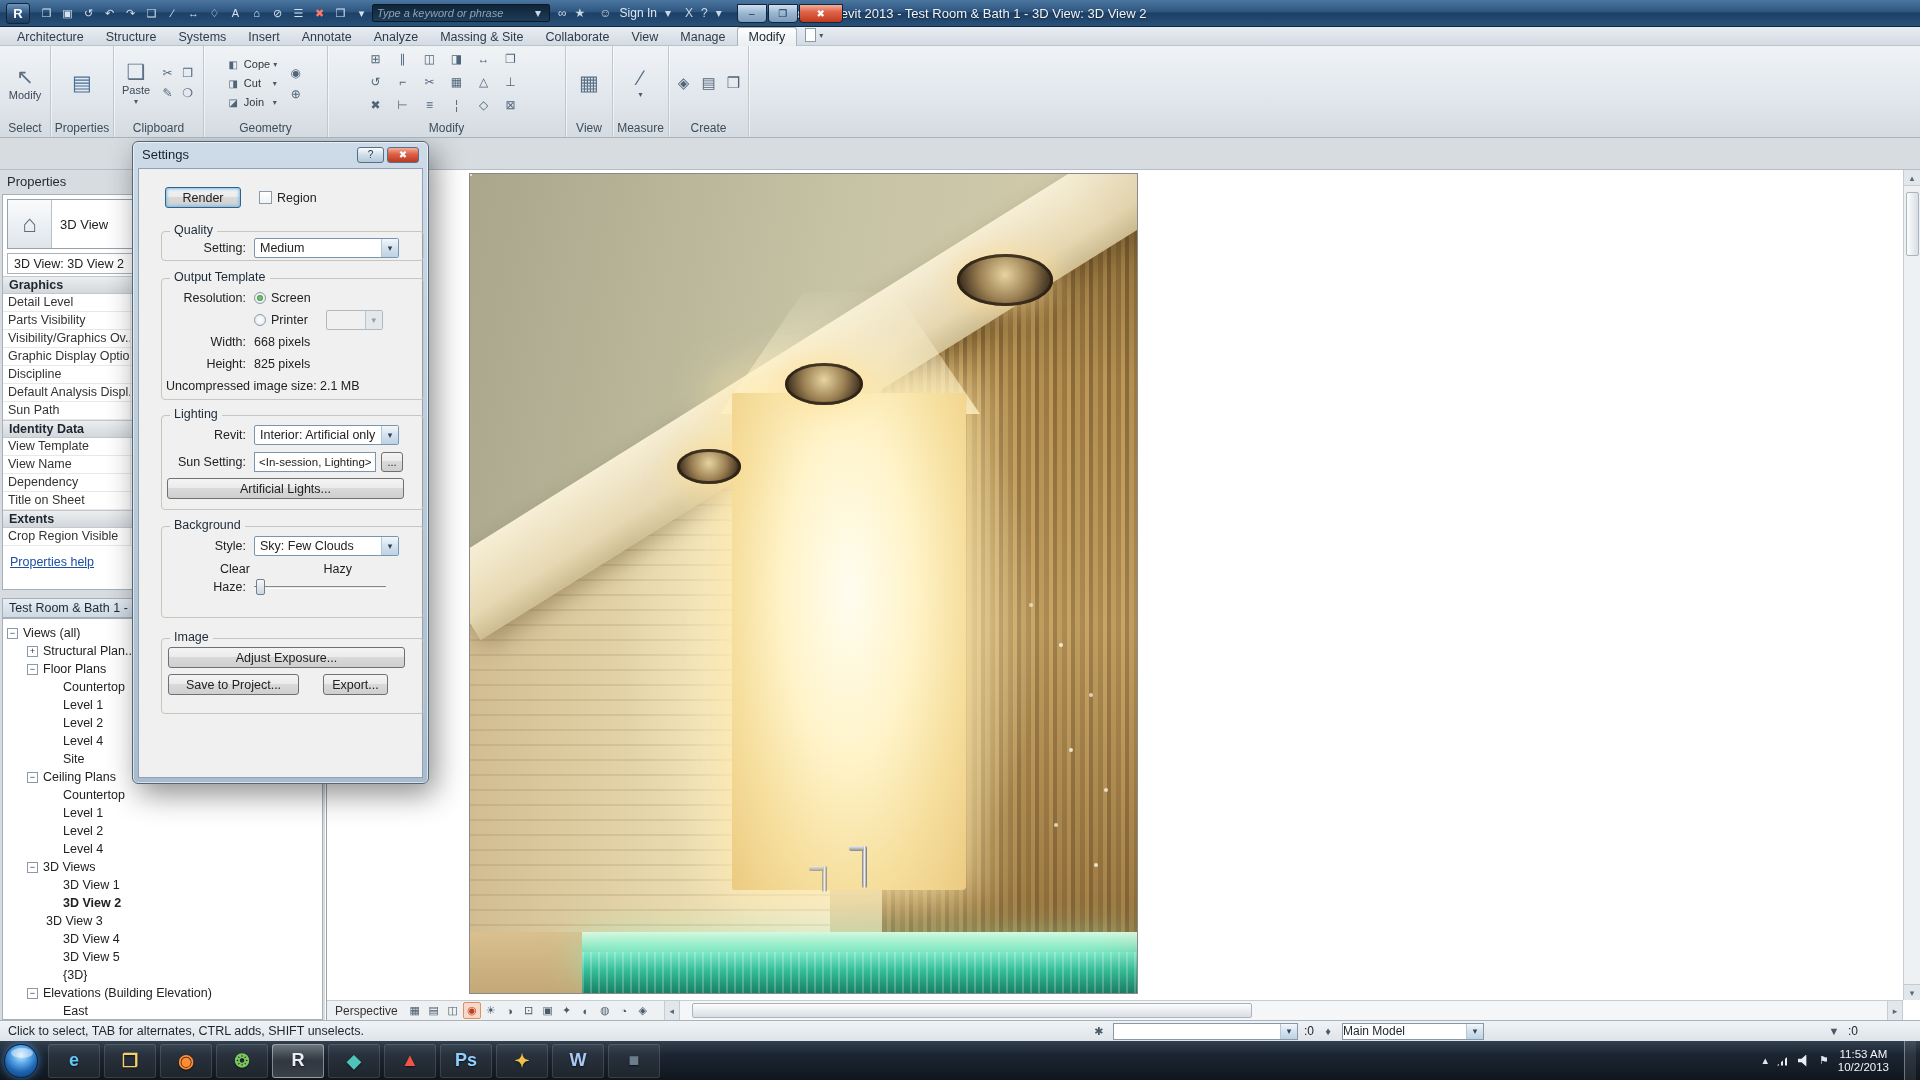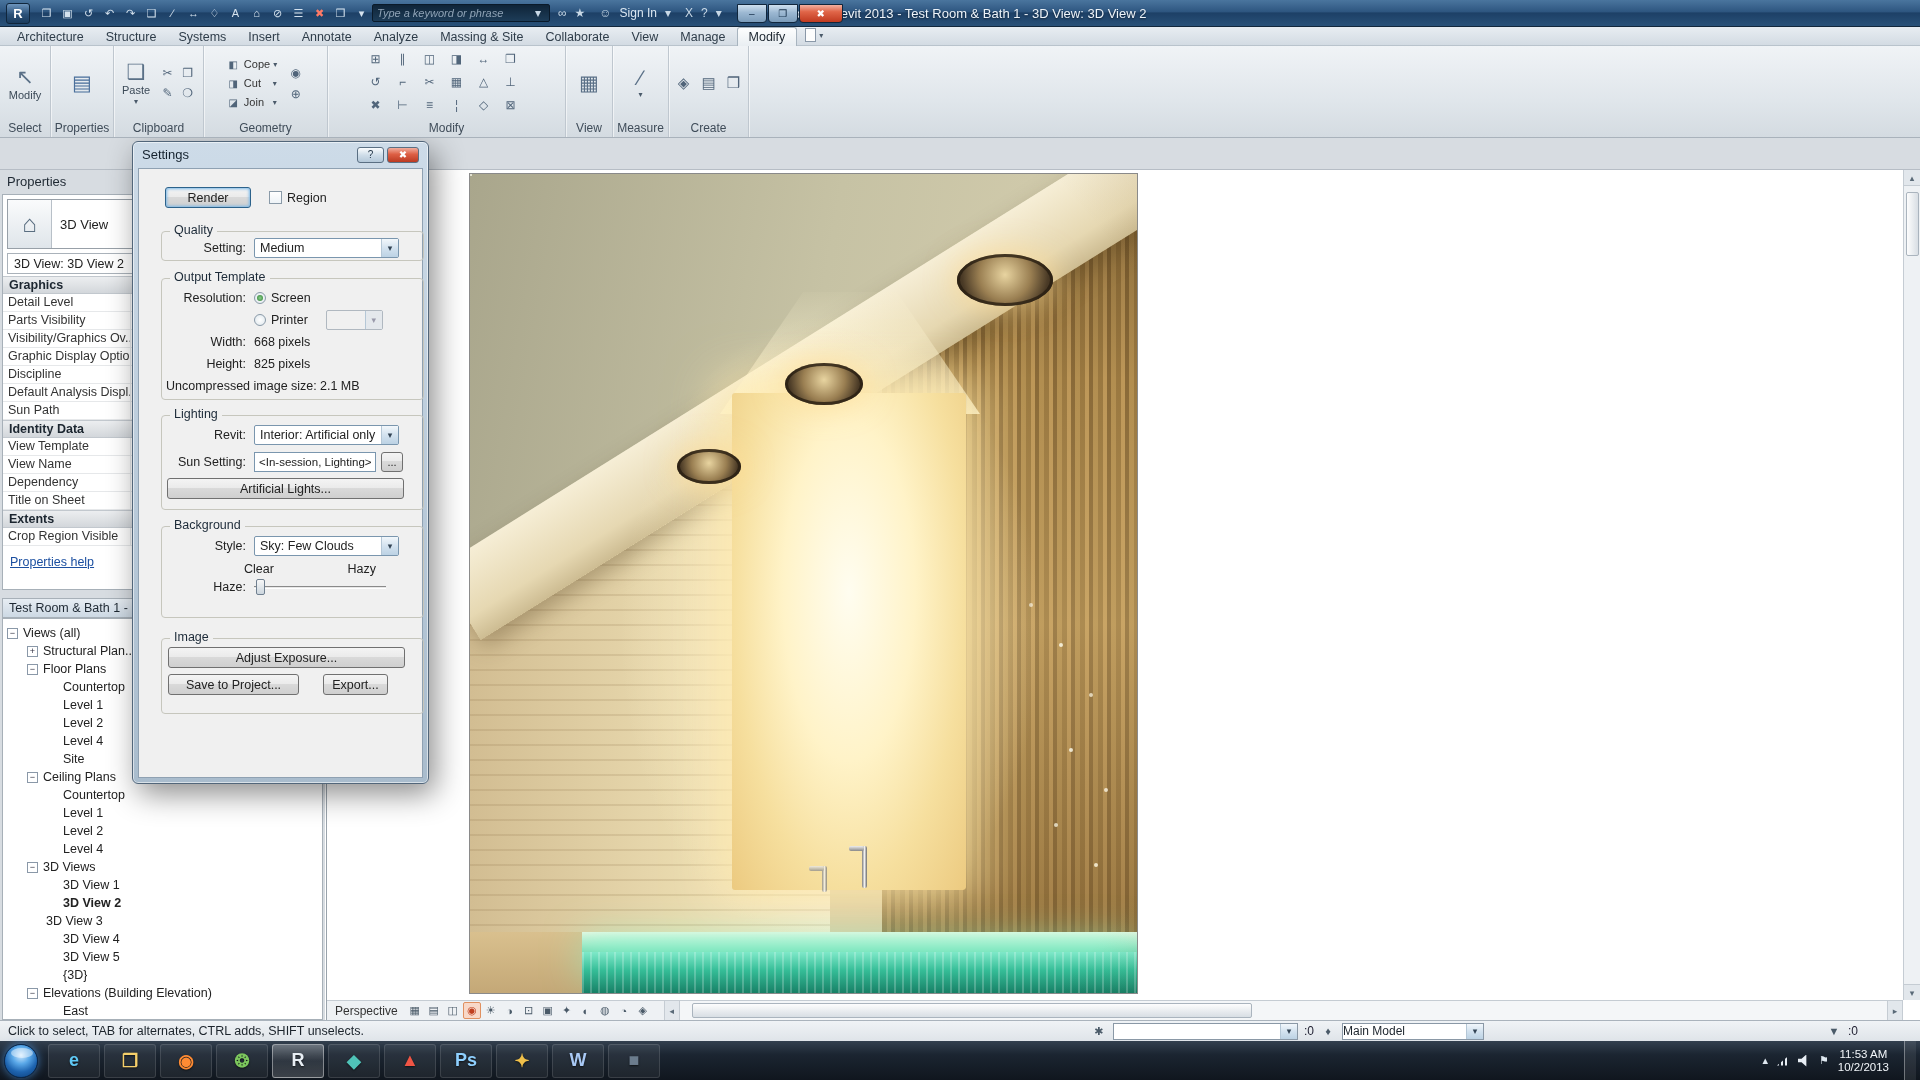--- a/index.html
+++ b/index.html
@@ -167,21 +167,21 @@
   .dd-text{flex:1;padding:0 5px;font-size:12.5px;white-space:nowrap;overflow:hidden}
   .dd-arrow{width:17px;height:100%;border-left:1px solid #b5c7d6;display:flex;align-items:center;justify-content:center;
     font-size:9px;color:#345;background:linear-gradient(#f2f7fb,#d3e2ef 50%,#bcd2e4)}
   .dd.disabled{background:#f0f0f0;border-color:#b0b8c0}
   .dd.disabled .dd-arrow{background:#e4e8ec;color:#99a}
   .radio{width:12px;height:12px;border-radius:50%;border:1px solid #8a9aa8;background:radial-gradient(#fff,#dde6ec);flex:none;position:relative;margin-right:5px}
   .radio.sel::after{content:'';position:absolute;left:2px;top:2px;width:6px;height:6px;border-radius:50%;background:radial-gradient(#8ad08a,#2e7d32)}
   .rlabel{font-size:12.5px;margin-right:4px}
   .sunfield{width:122px;height:20px;border:1px solid #7a96ae;background:#fff;padding:0 4px;display:flex;align-items:center;font-size:11.5px;white-space:nowrap;overflow:hidden}
   .browse-btn{width:22px;height:20px;margin-left:5px;font-size:11px}
-  .clearhazy{margin-left:80px;width:132px;display:flex;justify-content:space-between;font-size:12.5px}
+  .clearhazy{margin-left:56px;width:132px;display:flex;justify-content:space-between;font-size:12.5px}
   .slider{position:relative;width:132px;height:20px}
   .slider-track{position:absolute;left:0;right:0;top:9px;height:3px;background:#e8e8e8;border-top:1px solid #8a8a8a;border-bottom:1px solid #fff}
   .slider-thumb{position:absolute;left:2px;top:2px;width:9px;height:16px;background:linear-gradient(#f8f8f8,#ccd6de);border:1px solid #708090;border-radius:2px}
 
   
   #statusbar{position:absolute;left:0;top:1020px;width:1920px;height:21px;border-top:1px solid #aab3bc;
     background:linear-gradient(#f0f3f6,#dfe4e9);display:flex;align-items:center;padding:0 8px;font-size:12.5px;color:#1c242c;z-index:40}
   .sb-right{margin-left:auto;display:flex;align-items:center;gap:6px}
   .sb-icon{width:16px;height:16px;display:flex;align-items:center;justify-content:center;font-size:11px;color:#4a5a68}
   .sb-combo{height:17px;background:#fff;border:1px solid #8a98a6;display:flex;align-items:center;font-size:12px}
@@ -616,21 +616,21 @@
           <span>?</span>
         </span>
       <span class="dlg-btn close">
           <span>✖</span>
         </span>
     </span>
   </div>
   <div class="dlg-body">
 
     <div class="dlg-toprow">
-      <span class="btn7 default" style="width:86px">Render</span>
+      <span class="btn7 default" style="width:76px">Render</span>
       <span class="checkbox"></span>
       <span class="cb-label">Region</span>
     </div>
 
     <div class="grp" style="left:22px;top:62px;width:263px;height:30px">
       <span class="grp-title">Quality</span>
       <div class="frow" style="margin-top:-3px">
         <span class="flabel">Setting:</span>
         <div class="dd" style="width:145px">
           <span class="dd-text">Medium</span>

